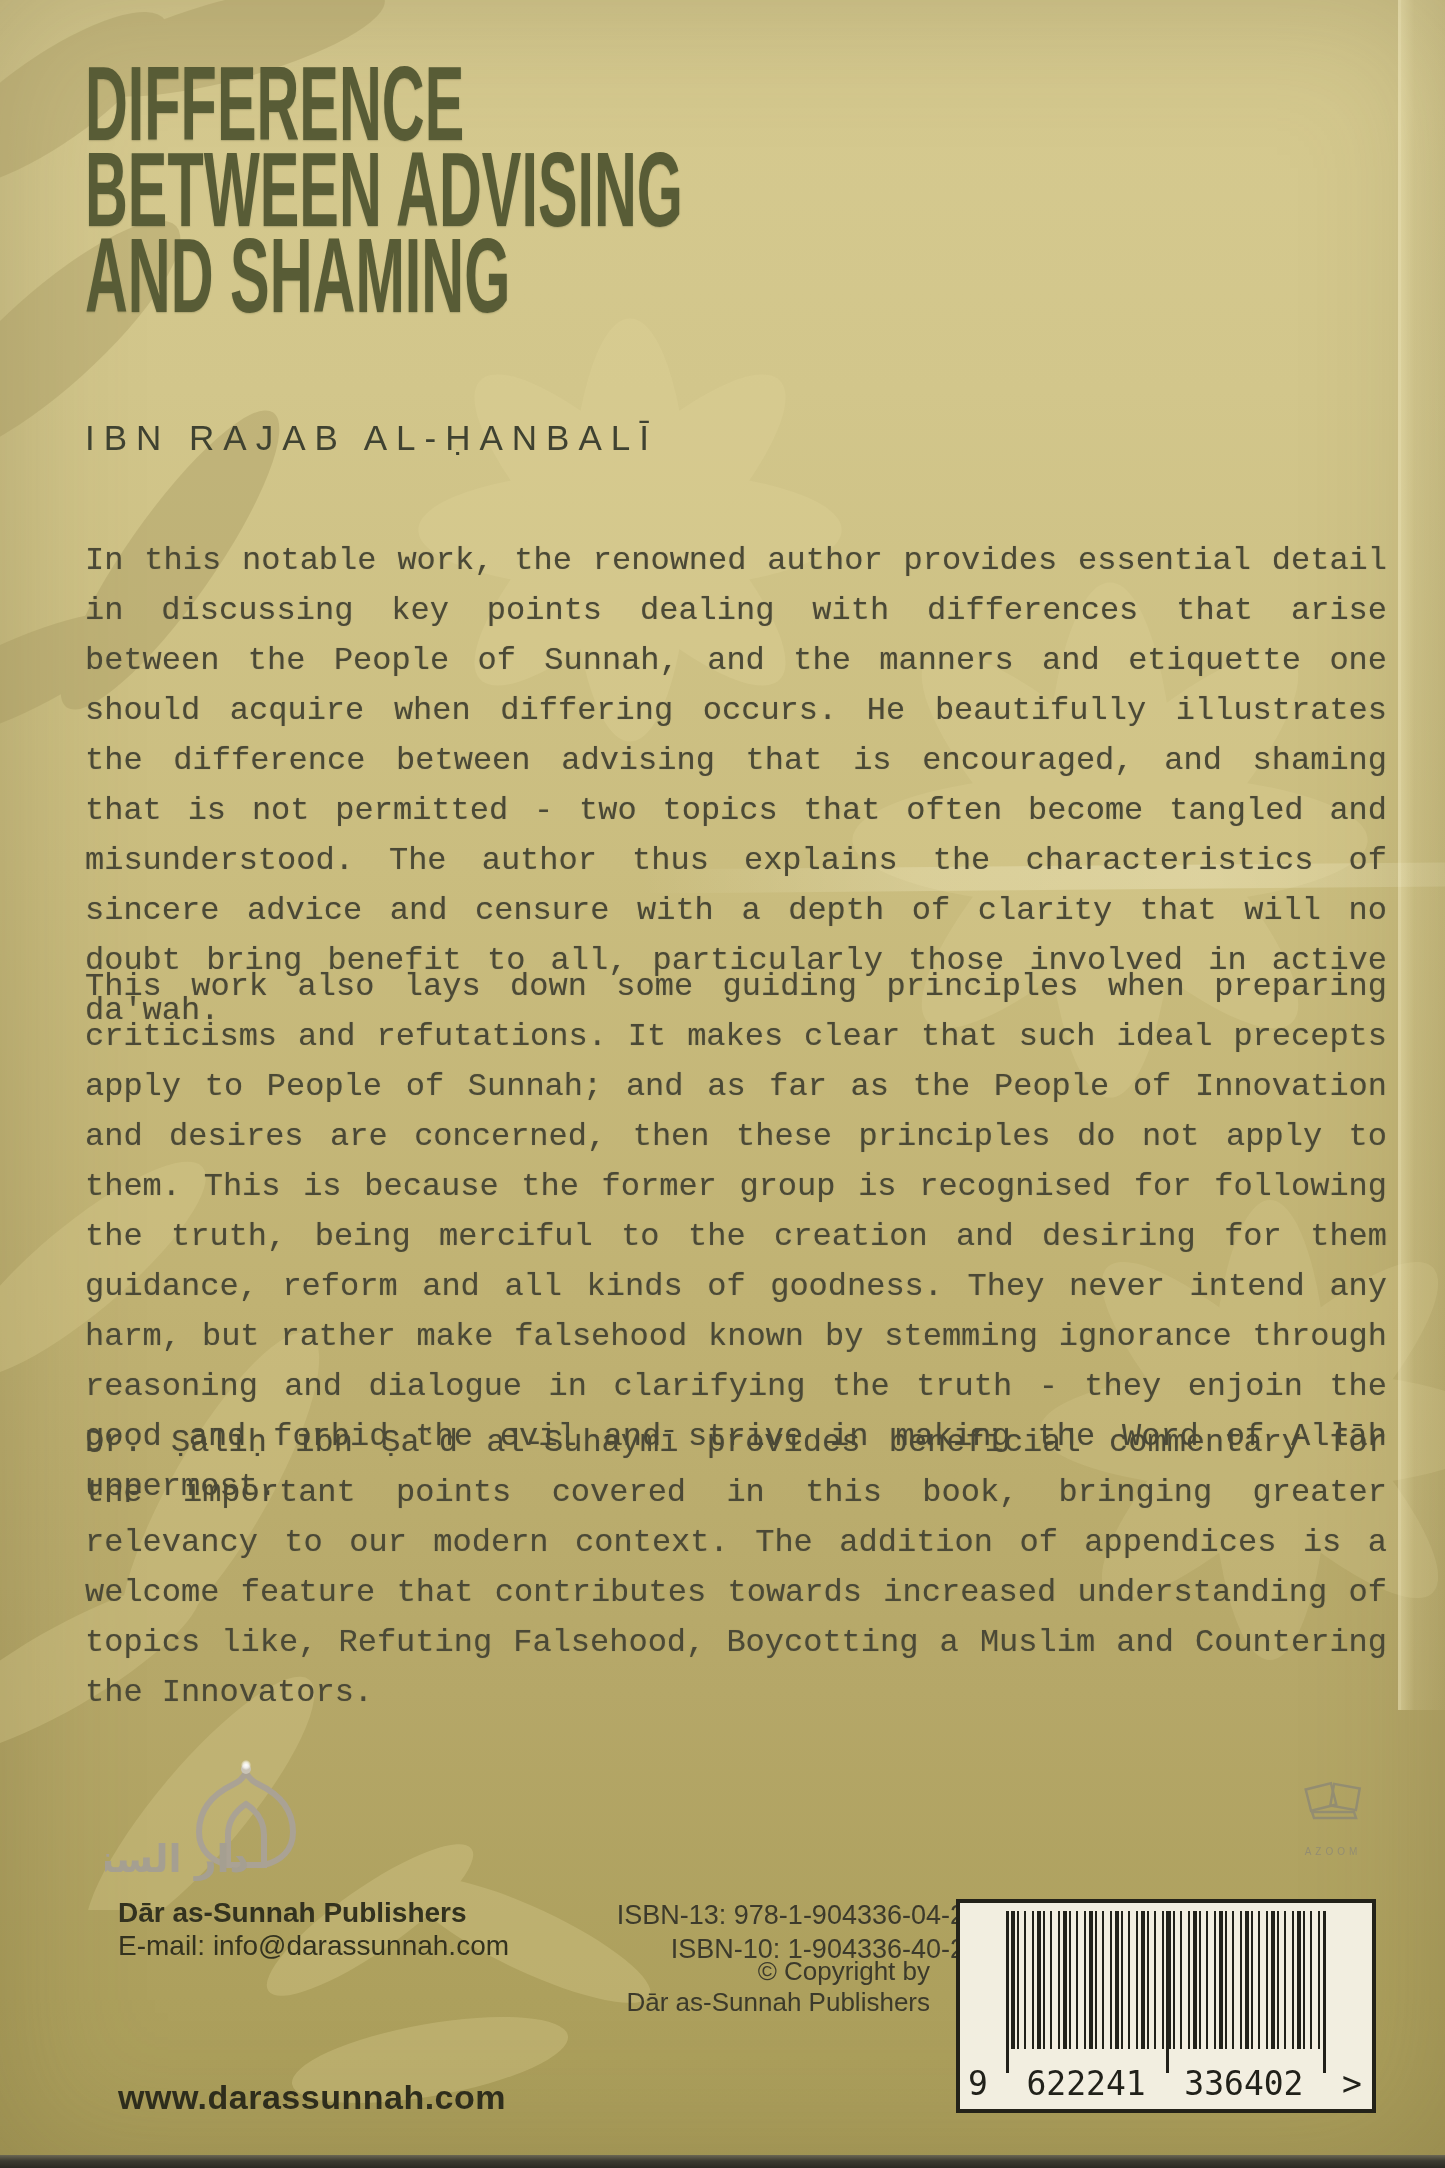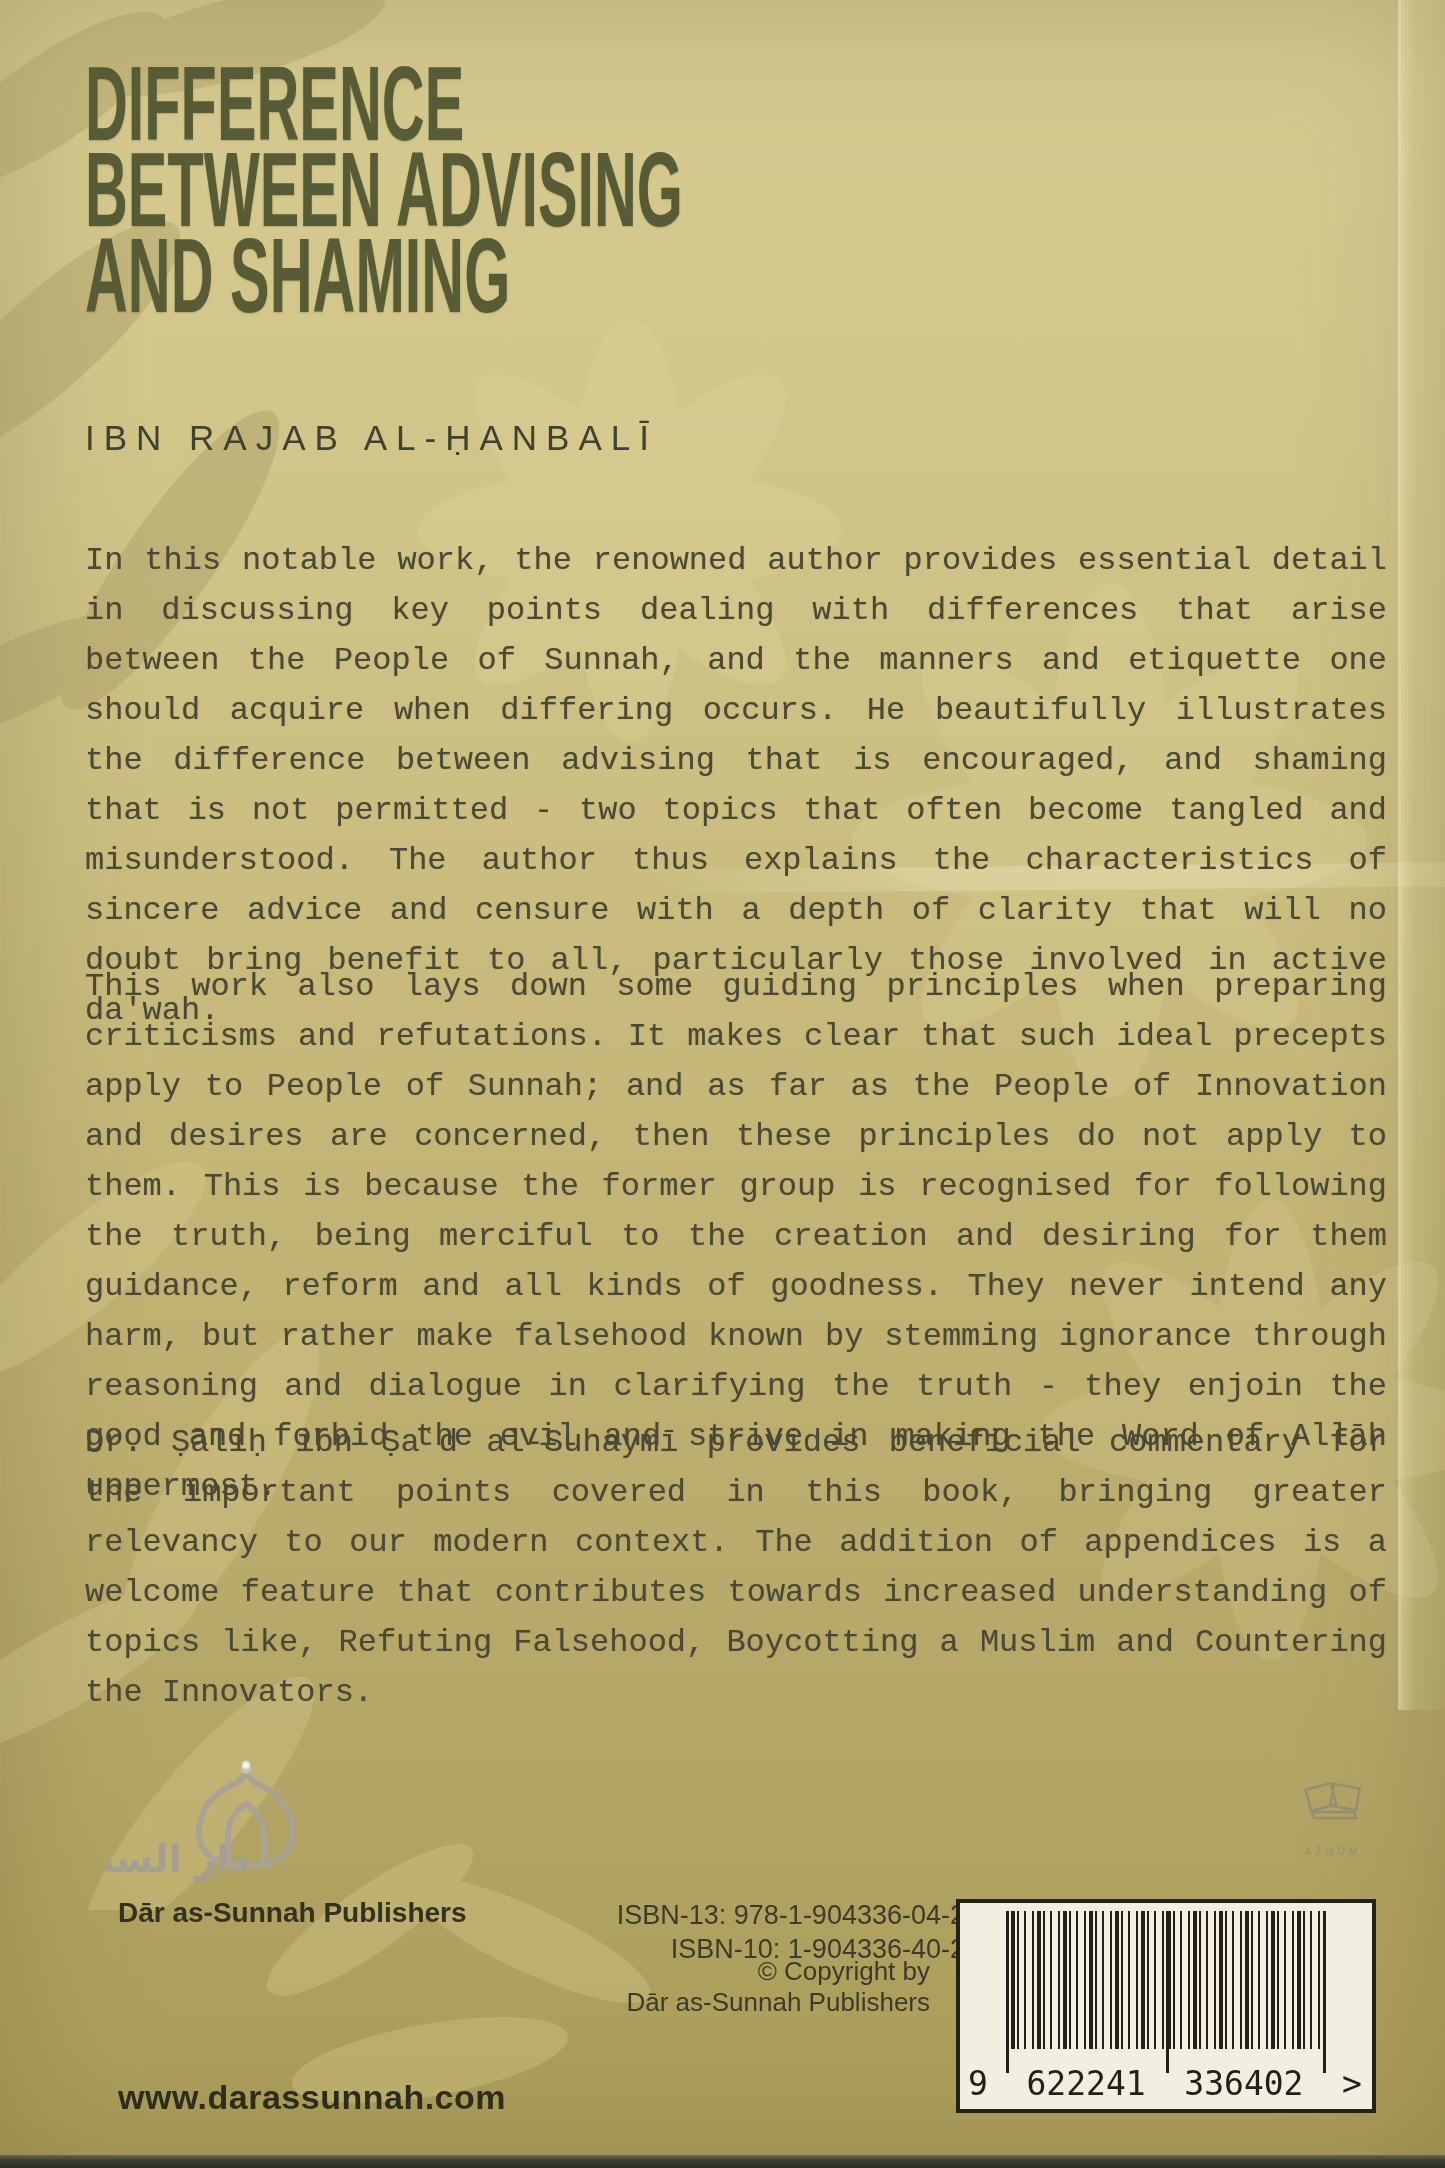--- a/index.html
+++ b/index.html
@@ -170,20 +170,21 @@
         <rect x="6" y="8" width="26" height="22" transform="rotate(-14 19 19)"></rect>
         <rect x="30" y="8" width="26" height="22" transform="rotate(10 43 19)"></rect>
         <path d="M10 34 L52 34 L54 40 L12 40 Z"></path>
       </g>
     </svg>
     <div class="azoom-label">AZOOM</div>
   </div>
 
   <div class="pub-block">
     <div class="pub-name">Dār as-Sunnah Publishers</div>
+    <div>E-mail: info@darassunnah.com</div>
   </div>
 
   <div class="website">www.darassunnah.com</div>
 
   <div class="isbn-block">
     <div>ISBN-13: 978-1-904336-04-2</div>
     <div>ISBN-10: 1-904336-40-2</div>
   </div>
 
   <div class="copyright-block">

